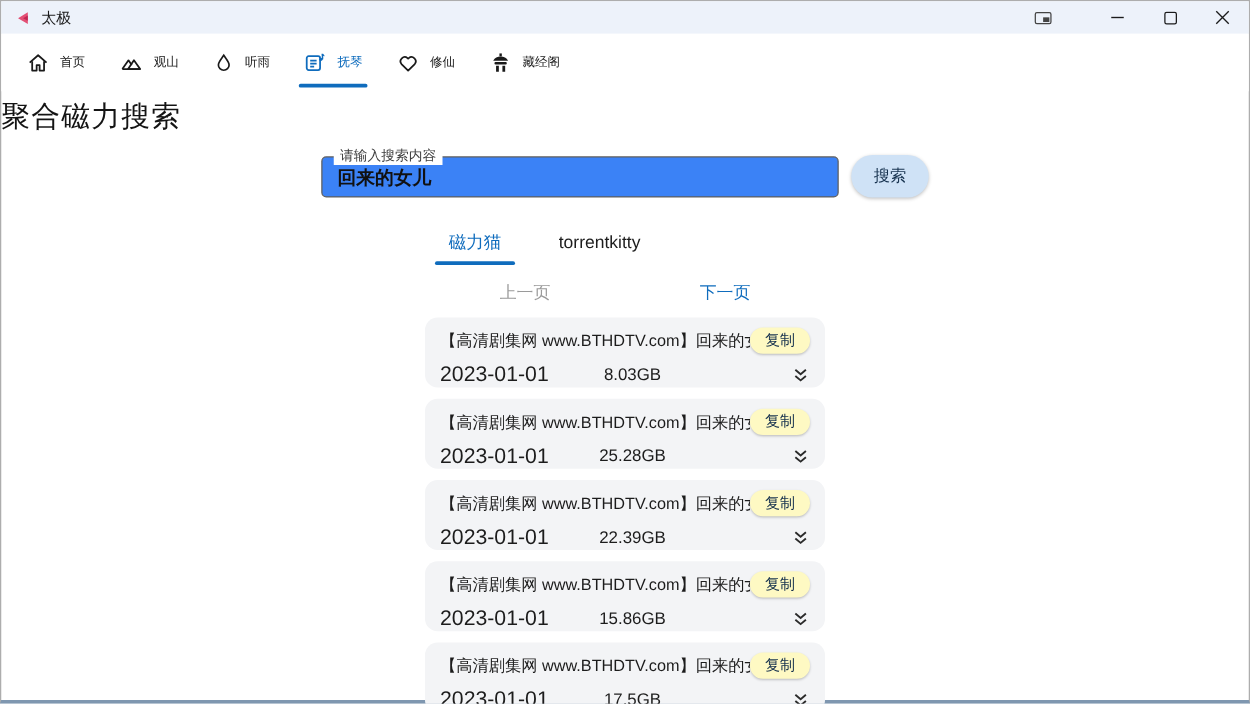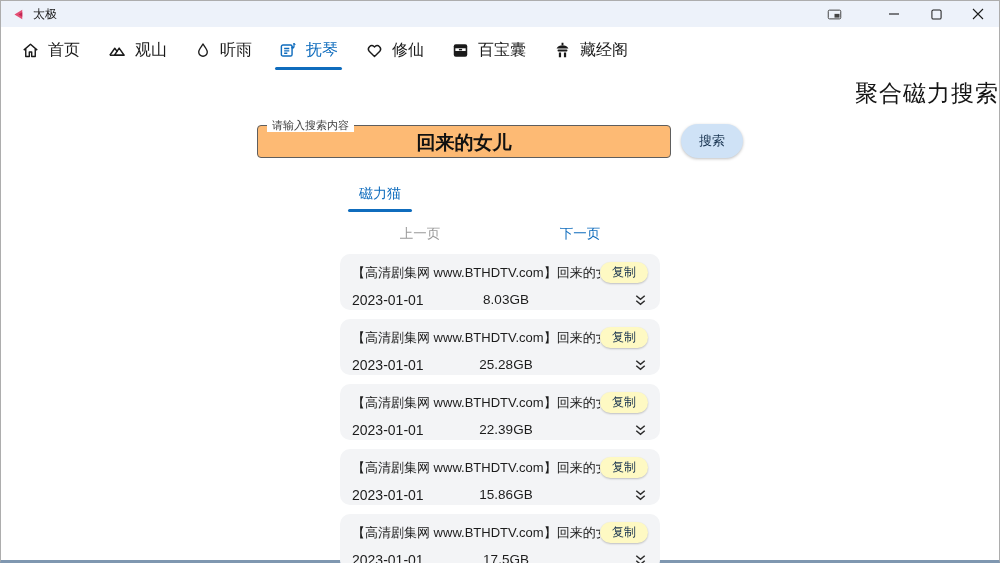--- a/index.html
+++ b/index.html
@@ -34,52 +34,52 @@
   .win-btn.pip { margin-right:18px; }
   
   .nav {
     height:46px; flex:0 0 46px;
     display:flex; align-items:center;
     padding-left:20px; gap:27px;
     background:#fff;
   }
   .nav-item {
     display:flex; align-items:center; gap:8px;
-    font-size:16px; color:#191919;
+    font-size:10px; color:#191919;
     height:100%; position:relative; cursor:pointer;
   }
   .nav-item.active { color:#0f6cbd; }
   .nav-underline {
     position:absolute; left:-4px; right:-4px; bottom:3px;
     height:3px; background:#0f6cbd; border-radius:2px;
   }
   .nav-item svg { display:block; }
   
   .page-title {
-    margin-top:5px; text-align:right;
+    margin-top:5px; text-align:left;
     font-size:23px; font-weight:500; letter-spacing:1px; color:#141414;
   }
   .search-row {
     display:flex; justify-content:center; align-items:center;
     margin-top:15px; gap:10px;
   }
   .input-wrap {
     position:relative; width:414px; height:33px;
-    border:1px solid #5e5e5e; border-radius:4px; background:#fdba74;
+    border:1px solid #5e5e5e; border-radius:4px; background:#3b82f6;
   }
   .input-label {
     position:absolute; top:-8px; left:9px;
     background:#fff; padding:0 5px;
     font-size:11px; color:#3d3d3d; line-height:14px;
   }
   .search-input {
     width:100%; height:100%; border:none; outline:none;
-    padding:3px 12px 0; font-weight:700; font-size:19px;
+    padding:3px 12px 0; font-weight:700; font-size:15px;
     font-family:Liberation Serif, serif;
-    border-radius:4px; background:transparent; color:#111;text-align:center;
+    border-radius:4px; background:transparent; color:#111;
   }
   .search-btn {
     width:62px; height:34px; border:none; border-radius:17px;
     background:#cfe2f6; color:#15304d; font-size:13px;
     font-family:inherit; box-shadow:0 1px 3px rgba(0,0,0,.25);
     cursor:pointer;
     text-align:center;
   }
   .content { width:320px; margin:0 auto; }
   .tabs { display:flex; gap:24px; margin-top:20px; padding-left:8px; }
@@ -111,21 +111,21 @@
   .copy-btn {
     min-width:48px; height:21px; border:none; border-radius:11px;
     background:#fef9c3; color:#15304d; font-size:12px;
     font-family:inherit; box-shadow:0 1px 2px rgba(0,0,0,.22);
     cursor:pointer; padding:0 12px;
   }
   .card-bottom {
     display:flex; align-items:center; margin-top:8px;
     position:relative; height:17px;
   }
-  .card-date { font-size:14px; color:#1c1c1c; z-index:1; }
+  .card-date { font-size:17px; color:#1c1c1c; z-index:1; }
   .card-size {
     position:absolute; left:12px; right:0; text-align:center;
     font-size:13.5px; color:#1c1c1c;
   }
   .chevron-btn {
     margin-left:auto; z-index:1; background:none; border:none;
     cursor:pointer; padding:0; display:flex; align-items:center;
   }
 </style>
 </head>
@@ -212,30 +212,20 @@
     <div class="nav-item">
       <span>
         <svg width="19" height="19" viewBox="0 0 24 24" fill="none" stroke="#1a1a1a" stroke-width="1.8" stroke-linejoin="round">
           <path d="M12 19.5 5.3 12.9a4.3 4.3 0 0 1 6.1-6l.6.6.6-.6a4.3 4.3 0 0 1 6.1 6z"></path>
         </svg>
       </span>
       <span>修仙</span>
     </div>
     <div class="nav-item">
       <span>
-        <svg width="19" height="19" viewBox="0 0 24 24">
-          <rect x="3.5" y="4" width="17" height="16" rx="2.5" fill="#1a1a1a"></rect>
-          <rect x="5.5" y="9.2" width="13" height="3.4" fill="#fff"></rect>
-          <rect x="10" y="10" width="4" height="1.8" fill="#1a1a1a"></rect>
-        </svg>
-      </span>
-      <span>百宝囊</span>
-    </div>
-    <div class="nav-item">
-      <span>
         <svg width="19" height="19" viewBox="0 0 24 24" fill="#1a1a1a">
           <rect x="10.8" y="2.2" width="2.4" height="3"></rect>
           <path d="M4.5 9.5C6 6.5 8.8 5.4 12 5.4s6 1.1 7.5 4.1z"></path>
           <rect x="5.8" y="10.8" width="12.4" height="2.6" rx="1"></rect>
           <path d="M7.4 14.6h2.8v6H7.4zM13.8 14.6h2.8v6h-2.8z"></path>
         </svg>
       </span>
       <span>藏经阁</span>
     </div>
   </div>
@@ -250,20 +240,23 @@
       </div>
       <button class="search-btn">搜索</button>
     </div>
 
     <div class="content">
       <div class="tabs">
         <div class="tab active">
           <span>磁力猫</span>
           <span class="tab-underline"></span>
         </div>
+        <div class="tab">
+          <span>torrentkitty</span>
+        </div>
       </div>
 
       <div class="pagination">
         <span class="page-prev">上一页</span>
         <span class="page-next">下一页</span>
       </div>
 
       <div class="cards">
 
         <div class="card">

